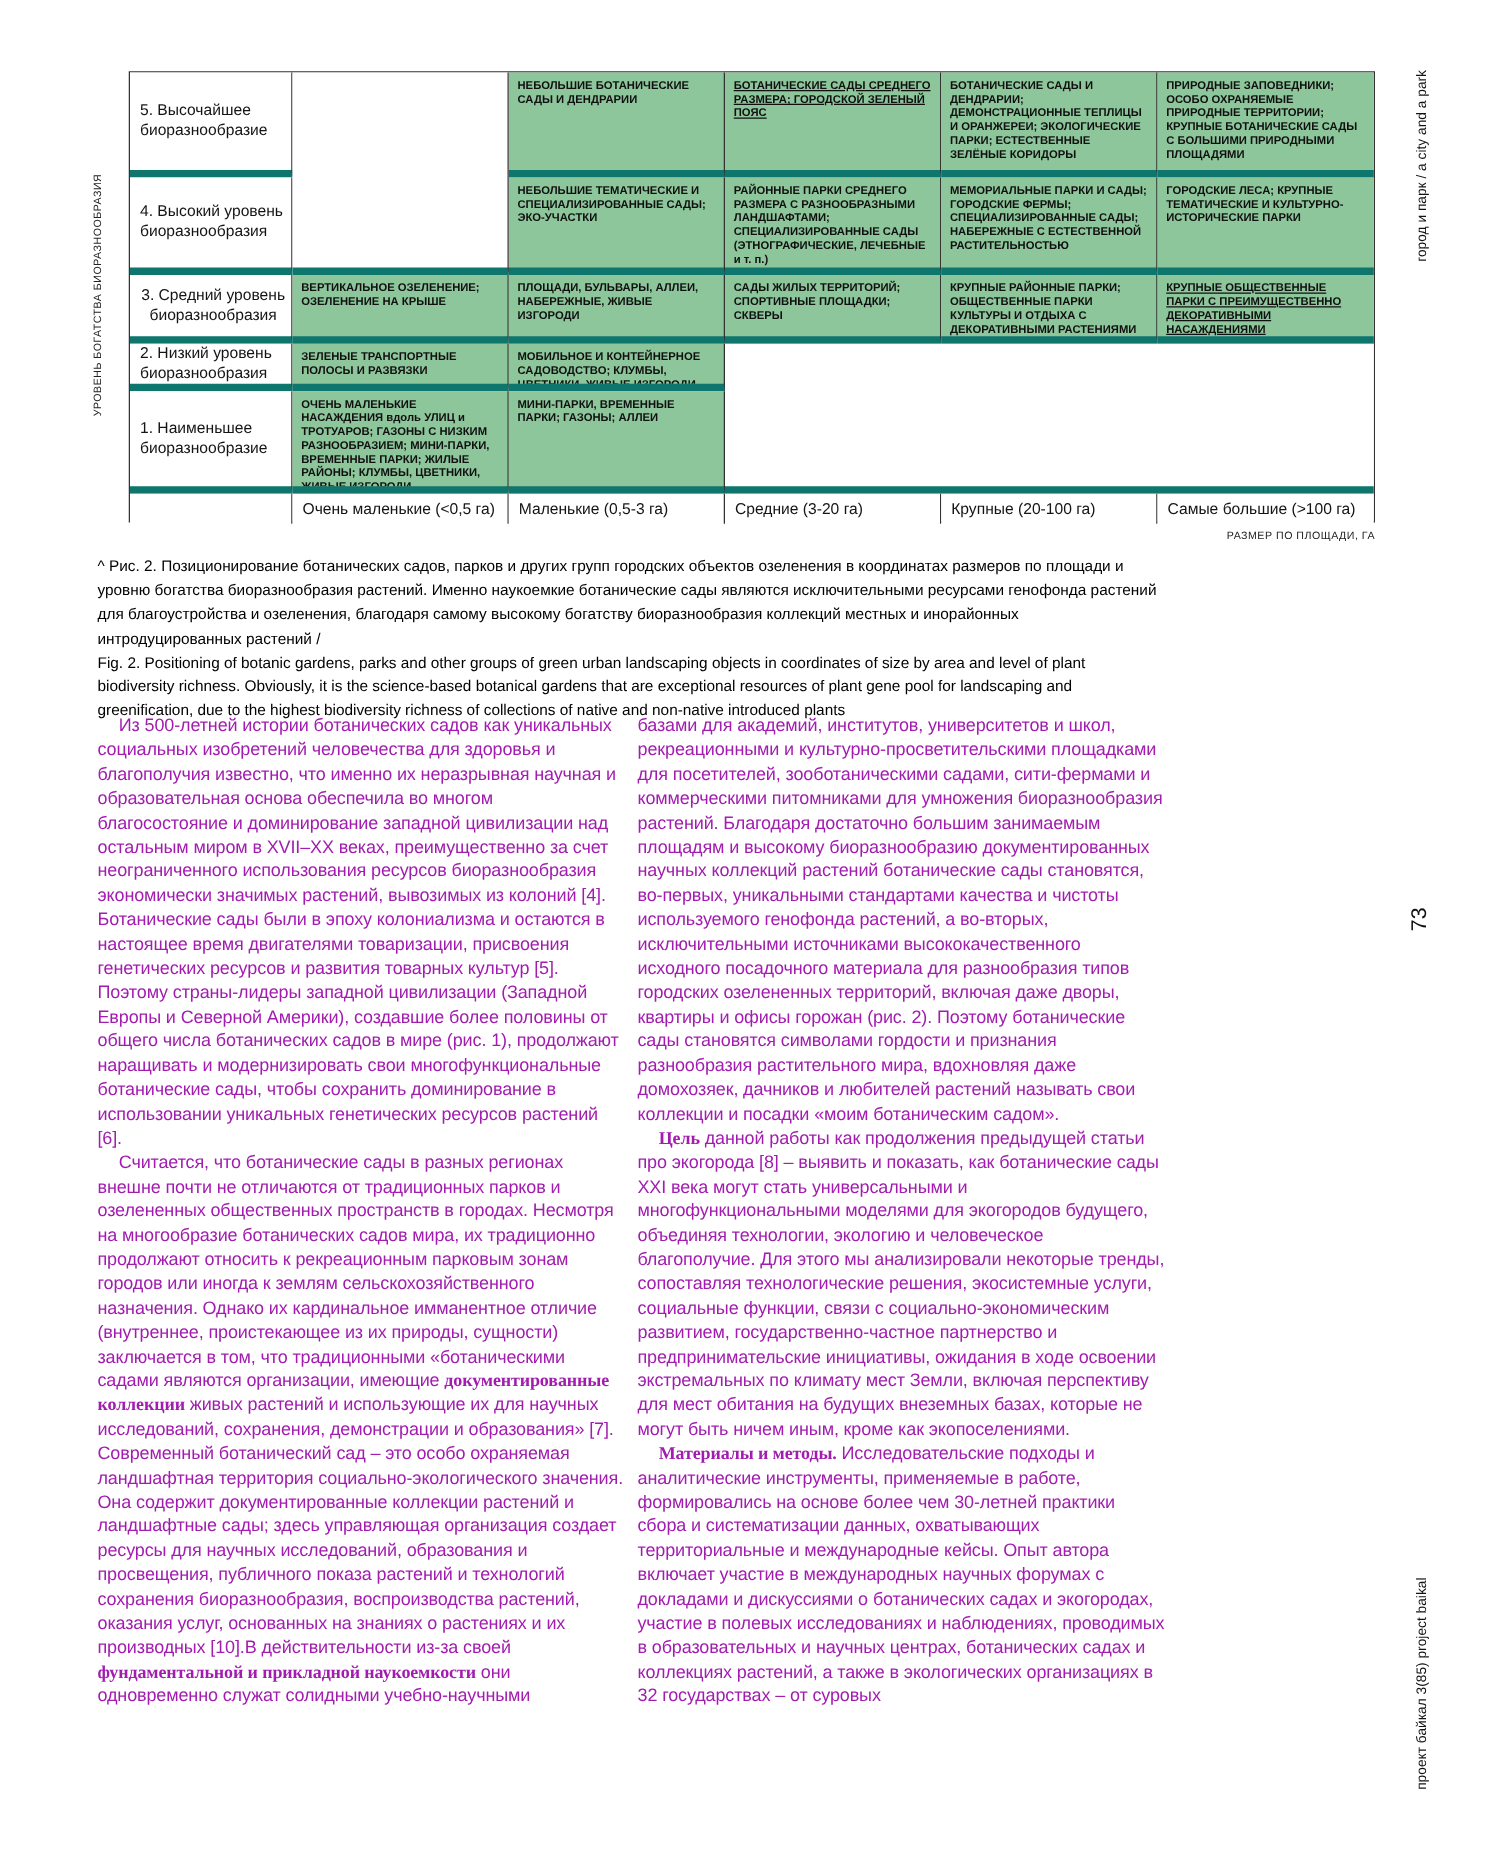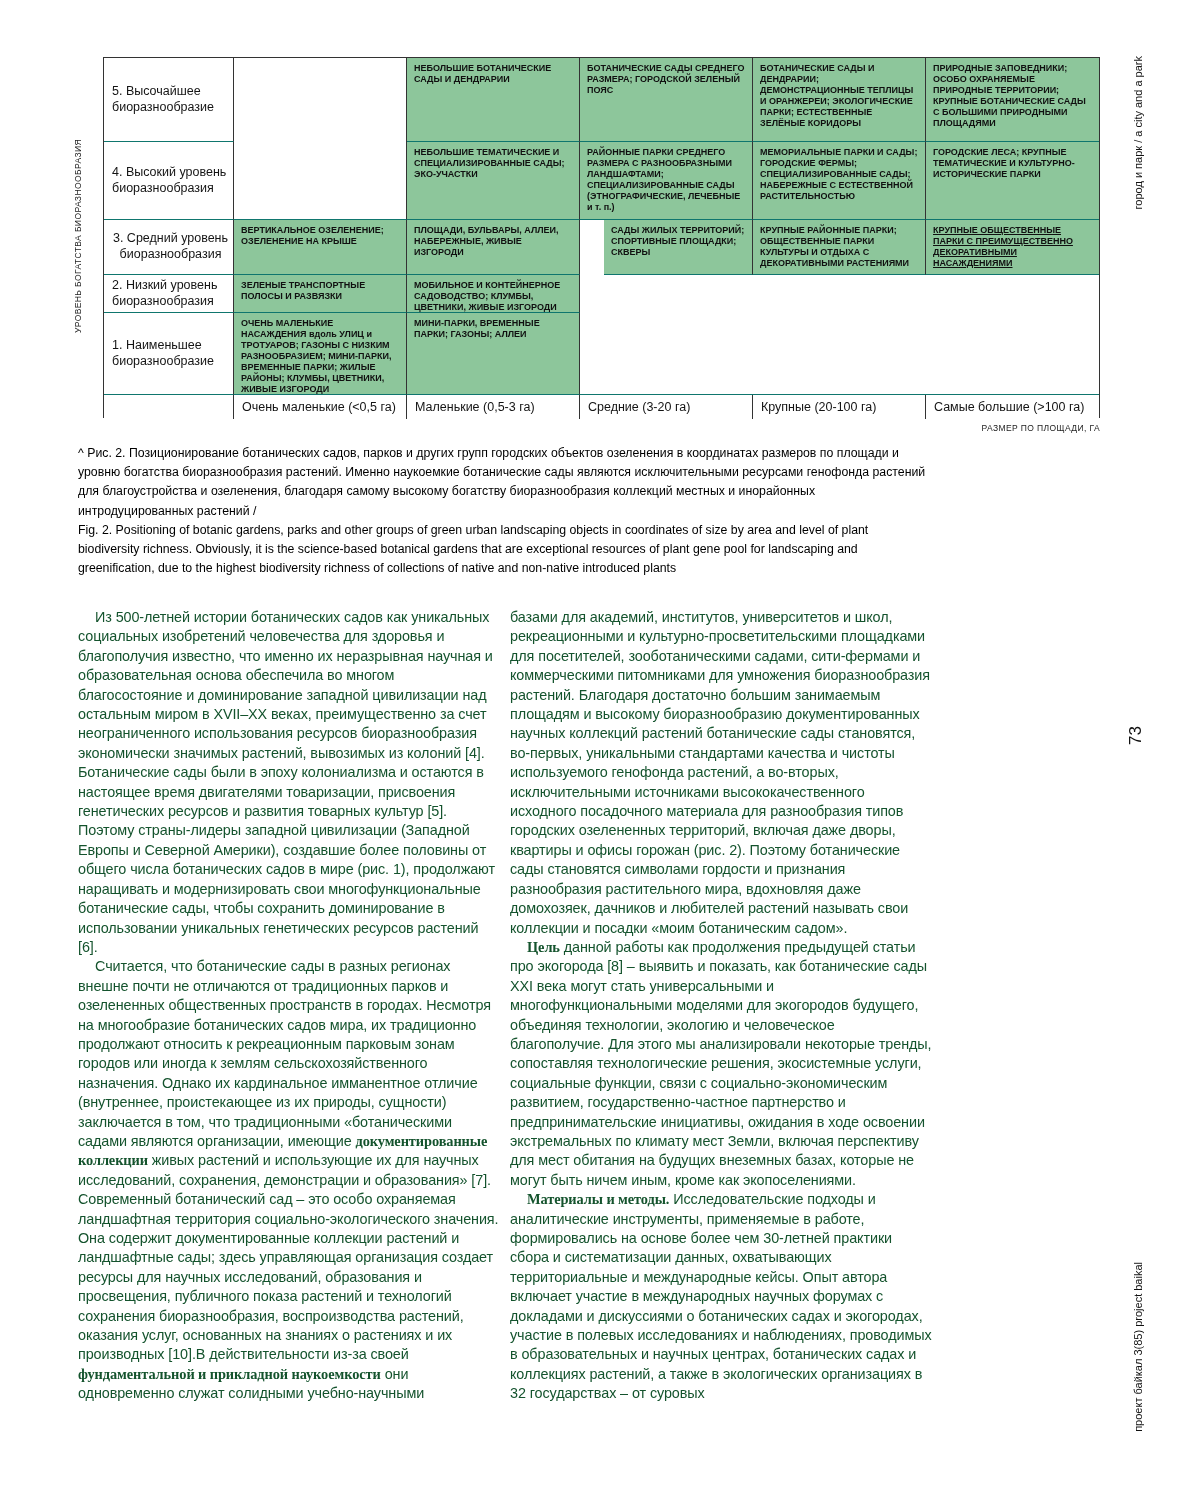--- a/index.html
+++ b/index.html
@@ -9,39 +9,39 @@
     font-family:"Liberation Sans","DejaVu Sans",sans-serif; color:#141414;
     overflow:hidden; margin:0 auto;
   }
   
   .matrix {
     position:absolute; left:103px; top:57px; width:997px; height:361px;
     display:grid; grid-template-columns:130px repeat(5,1fr);
     grid-template-rows:84px 78px 55px 38px 82px 24px;
     border:1px solid #333;
   }
-  .mcell { border-right:1px solid #333; border-bottom:1px solid #0f766e; overflow:hidden; }
+  .mcell { border-right:1px solid #333; border-bottom:6px solid #0f766e; overflow:hidden; }
   .mcell.green { background:#8dc69b; font-size:9px; font-weight:700; line-height:1.22; padding:5px 6px 4px 7px; color:#101010; }
   .mcell.rowlabel { background:#fff; font-size:12.5px; line-height:1.25; padding:4px 4px 4px 8px; display:flex; flex-direction:column; justify-content:center; }
   .mcell.empty { background:#fff; }
   .mcell.sizelabel { background:#fff; font-size:12.5px; display:flex; align-items:center; padding:2px 6px 2px 8px; white-space:nowrap; }
   .vtext { writing-mode:vertical-rl; transform:rotate(180deg); }
   .y-axis {
     position:absolute; left:70px; top:57px; height:358px; width:16px;
     display:flex; align-items:center; justify-content:center;
     font-size:8.5px; letter-spacing:.4px; color:#222;
   }
   .x-axis {
     position:absolute; left:103px; top:423px; width:997px; text-align:right;
     font-size:8.5px; letter-spacing:.4px; color:#222;
   }
   
   .caption { position:absolute; left:78px; top:444px; width:848px; font-size:12.3px; line-height:1.56; color:#000; }
   
-  .bodycol { position:absolute; top:608px; width:422px; font-size:14.4px; line-height:19.4px; letter-spacing:-0.1px; color:#14532d; }
+  .bodycol { position:absolute; top:572px; width:422px; font-size:14.4px; line-height:19.4px; letter-spacing:-0.1px; color:#a21caf; }
   .bodycol.left { left:78px; } .bodycol.right { left:510px; }
   .bodycol p.ind { text-indent:17px; }
   .bodycol span.b { font-weight:700;font-family:Liberation Serif, serif; }
   
   .side { position:absolute; font-size:11px; color:#111; }
   .side-top { left:1132px; top:56px; }
   .page-num { position:absolute; left:1126px; top:726px; font-size:17px; color:#111; }
   .side-bottom { left:1132px; top:1262px; }
 </style>
 </head>
@@ -49,32 +49,32 @@
 
 <div class="page">
 
   <div class="y-axis">
     <span class="vtext">УРОВЕНЬ БОГАТСТВА БИОРАЗНООБРАЗИЯ</span>
   </div>
 
   <div class="matrix">
       <div class="mcell rowlabel" style="grid-area: 1 / 1 / span 1 / span 1;">5. Высочайшее биоразнообразие</div>
       <div class="mcell green" style="grid-area: 1 / 3 / span 1 / span 1;">НЕБОЛЬШИЕ БОТАНИЧЕСКИЕ САДЫ И ДЕНДРАРИИ</div>
-      <div class="mcell green" style="grid-area: 1 / 4 / span 1 / span 1;">БОТАНИЧЕСКИЕ САДЫ СРЕДНЕГО РАЗМЕРА; ГОРОДСКОЙ ЗЕЛЕНЫЙ ПОЯС</div>
+      <div class="mcell green" style="grid-area: 1 / 4 / span 1 / span 1; text-decoration: underline;">БОТАНИЧЕСКИЕ САДЫ СРЕДНЕГО РАЗМЕРА; ГОРОДСКОЙ ЗЕЛЕНЫЙ ПОЯС</div>
       <div class="mcell green" style="grid-area: 1 / 5 / span 1 / span 1;">БОТАНИЧЕСКИЕ САДЫ И ДЕНДРАРИИ; ДЕМОНСТРАЦИОННЫЕ ТЕПЛИЦЫ И ОРАНЖЕРЕИ; ЭКОЛОГИЧЕСКИЕ ПАРКИ; ЕСТЕСТВЕННЫЕ ЗЕЛЁНЫЕ КОРИДОРЫ</div>
       <div class="mcell green" style="grid-area: 1 / 6 / span 1 / span 1; border-right: none;">ПРИРОДНЫЕ ЗАПОВЕДНИКИ; ОСОБО ОХРАНЯЕМЫЕ ПРИРОДНЫЕ ТЕРРИТОРИИ; КРУПНЫЕ БОТАНИЧЕСКИЕ САДЫ С БОЛЬШИМИ ПРИРОДНЫМИ ПЛОЩАДЯМИ</div>
       <div class="mcell rowlabel" style="grid-area: 2 / 1 / span 1 / span 1;">4. Высокий уровень биоразнообразия</div>
       <div class="mcell green" style="grid-area: 2 / 3 / span 1 / span 1;">НЕБОЛЬШИЕ ТЕМАТИЧЕСКИЕ И СПЕЦИАЛИЗИРОВАННЫЕ САДЫ; ЭКО-УЧАСТКИ</div>
       <div class="mcell green" style="grid-area: 2 / 4 / span 1 / span 1;">РАЙОННЫЕ ПАРКИ СРЕДНЕГО РАЗМЕРА С РАЗНООБРАЗНЫМИ ЛАНДШАФТАМИ; СПЕЦИАЛИЗИРОВАННЫЕ САДЫ (ЭТНОГРАФИЧЕСКИЕ, ЛЕЧЕБНЫЕ и т. п.)</div>
       <div class="mcell green" style="grid-area: 2 / 5 / span 1 / span 1;">МЕМОРИАЛЬНЫЕ ПАРКИ И САДЫ; ГОРОДСКИЕ ФЕРМЫ; СПЕЦИАЛИЗИРОВАННЫЕ САДЫ; НАБЕРЕЖНЫЕ С ЕСТЕСТВЕННОЙ РАСТИТЕЛЬНОСТЬЮ</div>
       <div class="mcell green" style="grid-area: 2 / 6 / span 1 / span 1; border-right: none;">ГОРОДСКИЕ ЛЕСА; КРУПНЫЕ ТЕМАТИЧЕСКИЕ И КУЛЬТУРНО-ИСТОРИЧЕСКИЕ ПАРКИ</div>
       <div class="mcell rowlabel" style="grid-area: 3 / 1 / span 1 / span 1; text-align: center;">3. Средний уровень биоразнообразия</div>
       <div class="mcell green" style="grid-area: 3 / 2 / span 1 / span 1;">ВЕРТИКАЛЬНОЕ ОЗЕЛЕНЕНИЕ; ОЗЕЛЕНЕНИЕ НА КРЫШЕ</div>
       <div class="mcell green" style="grid-area: 3 / 3 / span 1 / span 1;">ПЛОЩАДИ, БУЛЬВАРЫ, АЛЛЕИ, НАБЕРЕЖНЫЕ, ЖИВЫЕ ИЗГОРОДИ</div>
-      <div class="mcell green" style="grid-area: 3 / 4 / span 1 / span 1; margin-left: 24px;">САДЫ ЖИЛЫХ ТЕРРИТОРИЙ; СПОРТИВНЫЕ ПЛОЩАДКИ; СКВЕРЫ</div>
+      <div class="mcell green" style="grid-area: 3 / 4 / span 1 / span 1;">САДЫ ЖИЛЫХ ТЕРРИТОРИЙ; СПОРТИВНЫЕ ПЛОЩАДКИ; СКВЕРЫ</div>
       <div class="mcell green" style="grid-area: 3 / 5 / span 1 / span 1;">КРУПНЫЕ РАЙОННЫЕ ПАРКИ; ОБЩЕСТВЕННЫЕ ПАРКИ КУЛЬТУРЫ И ОТДЫХА С ДЕКОРАТИВНЫМИ РАСТЕНИЯМИ</div>
       <div class="mcell green" style="grid-area: 3 / 6 / span 1 / span 1; border-right: none; text-decoration: underline;">КРУПНЫЕ ОБЩЕСТВЕННЫЕ ПАРКИ С ПРЕИМУЩЕСТВЕННО ДЕКОРАТИВНЫМИ НАСАЖДЕНИЯМИ</div>
       <div class="mcell rowlabel" style="grid-area: 4 / 1 / span 1 / span 1;">2. Низкий уровень биоразнообразия</div>
       <div class="mcell green" style="grid-area: 4 / 2 / span 1 / span 1;">ЗЕЛЕНЫЕ ТРАНСПОРТНЫЕ ПОЛОСЫ И РАЗВЯЗКИ</div>
       <div class="mcell green" style="grid-area: 4 / 3 / span 1 / span 1;">МОБИЛЬНОЕ И КОНТЕЙНЕРНОЕ САДОВОДСТВО; КЛУМБЫ, ЦВЕТНИКИ, ЖИВЫЕ ИЗГОРОДИ</div>
       <div class="mcell rowlabel" style="grid-area: 5 / 1 / span 1 / span 1;">1. Наименьшее биоразнообразие</div>
       <div class="mcell green" style="grid-area: 5 / 2 / span 1 / span 1;">ОЧЕНЬ МАЛЕНЬКИЕ НАСАЖДЕНИЯ вдоль УЛИЦ и ТРОТУАРОВ; ГАЗОНЫ С НИЗКИМ РАЗНООБРАЗИЕМ; МИНИ-ПАРКИ, ВРЕМЕННЫЕ ПАРКИ; ЖИЛЫЕ РАЙОНЫ; КЛУМБЫ, ЦВЕТНИКИ, ЖИВЫЕ ИЗГОРОДИ</div>
       <div class="mcell green" style="grid-area: 5 / 3 / span 1 / span 1;">МИНИ-ПАРКИ, ВРЕМЕННЫЕ ПАРКИ; ГАЗОНЫ; АЛЛЕИ</div>
       <div class="mcell empty" style="grid-area: 1 / 2 / span 2 / span 1;"></div>
       <div class="mcell empty" style="grid-area: 4 / 4 / span 2 / span 3; border-right: none;"></div>

